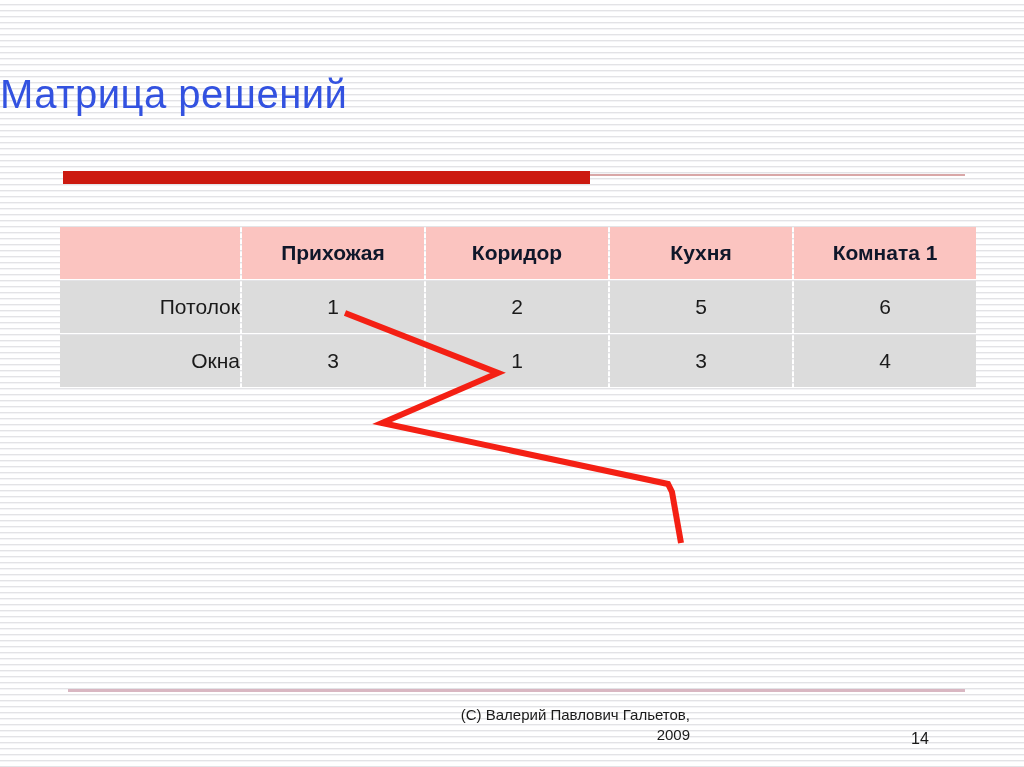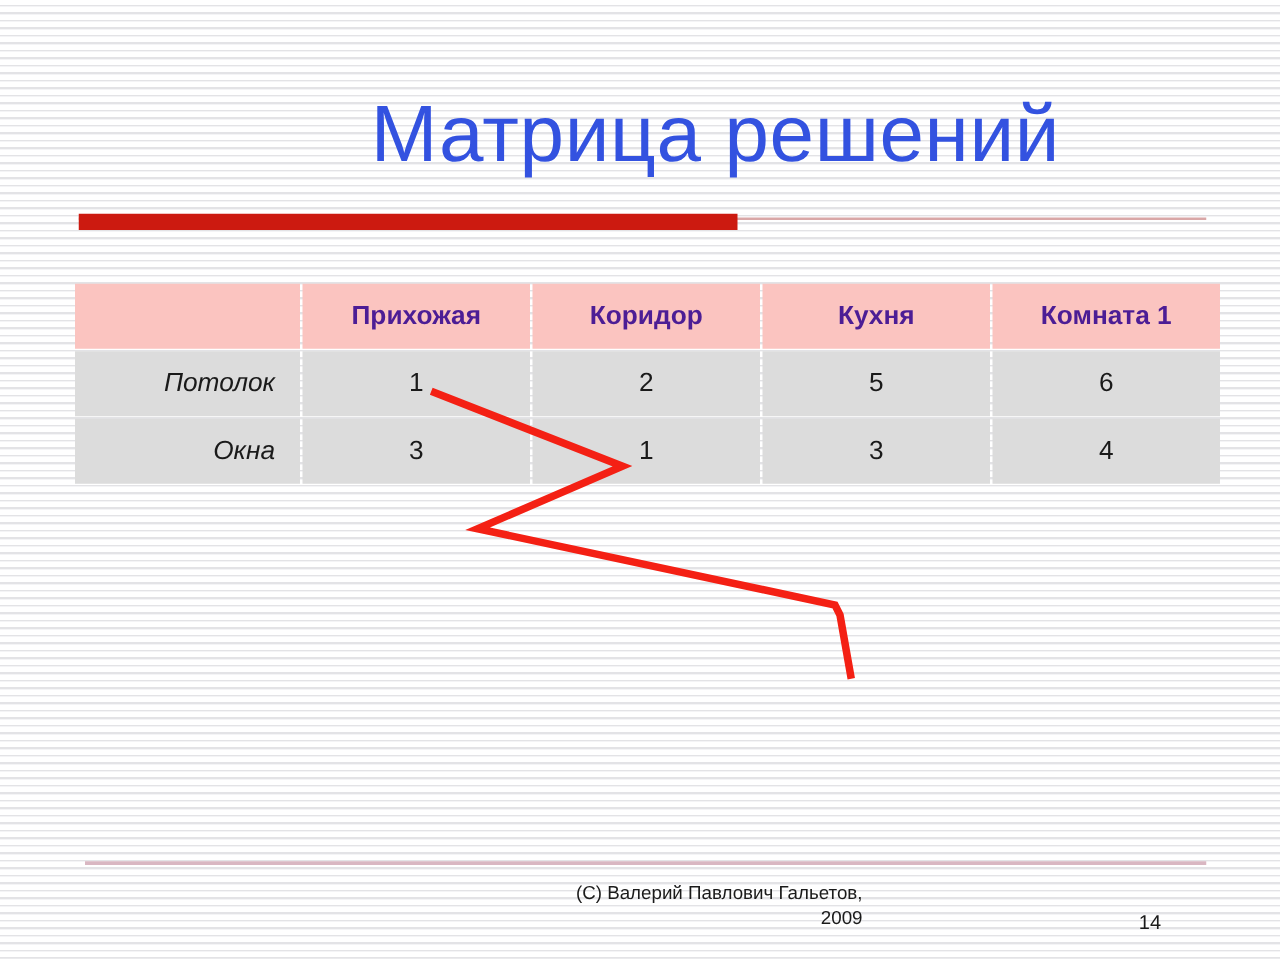--- a/index.html
+++ b/index.html
@@ -33,22 +33,22 @@
     );
     overflow: hidden;
   }
 
   
   #title {
     position: absolute;
     left: 0;
     top: 72px;
     width: 848px;
-    text-align: right;
-    font-size: 64px;
+    text-align: left;
+    font-size: 40px;
     font-weight: normal;
     color: #3352E0;
     letter-spacing: 0.5px;
     line-height: 1.1;
     white-space: nowrap;
   }
 
   
   #rule-thin {
     position: absolute;
@@ -75,21 +75,21 @@
     width: 913px;
     border-collapse: separate;
     border-spacing: 2px;
     table-layout: fixed;
   }
   #matrix col.c0 { width: 180px; }
   #matrix col.cx { width: 182px; }
 
   #matrix th {
     background: #FBC4C0;
-    color: #4c1d95;
+    color: #0f172a;
     font-size: 21px;
     font-weight: bold;
     text-align: center;
     height: 52px;
     padding: 0;
     border: 0;
   }
   #matrix th.corner {
     background: #FBC4C0;
   }
@@ -98,23 +98,21 @@
     color: #1a1a1a;
     font-size: 21px;
     font-weight: normal;
     text-align: center;
     height: 52px;
     padding: 0;
     border: 0;
   }
   #matrix td.rowlabel {
     text-align: right;
-    padding-right: 20px;
     font-size: 21px;
-    font-style: italic;
   }
 
   
   #pathline {
     position: absolute;
     left: 0; top: 0;
     width: 1024px;
     height: 767px;
     pointer-events: none;
   }

